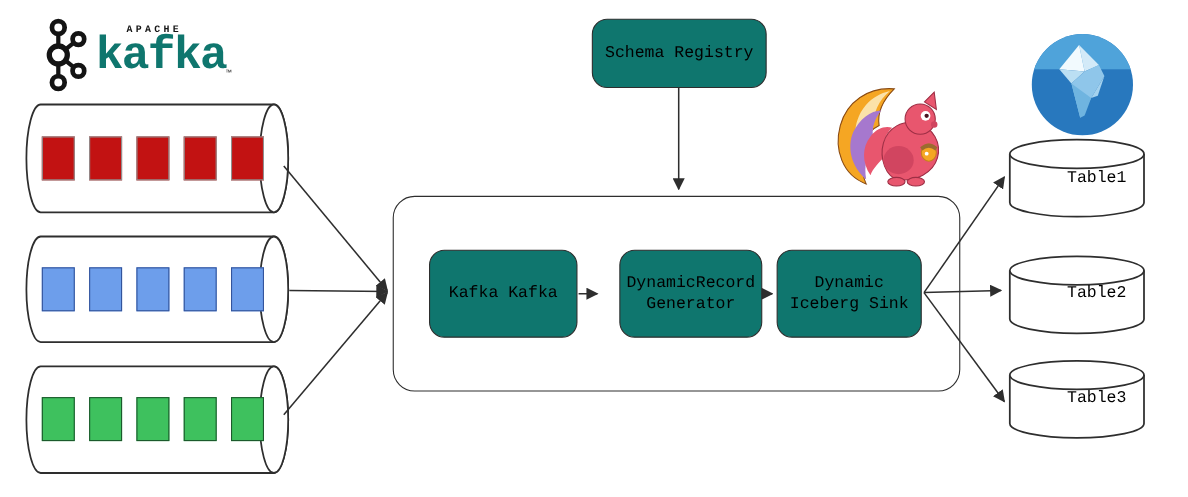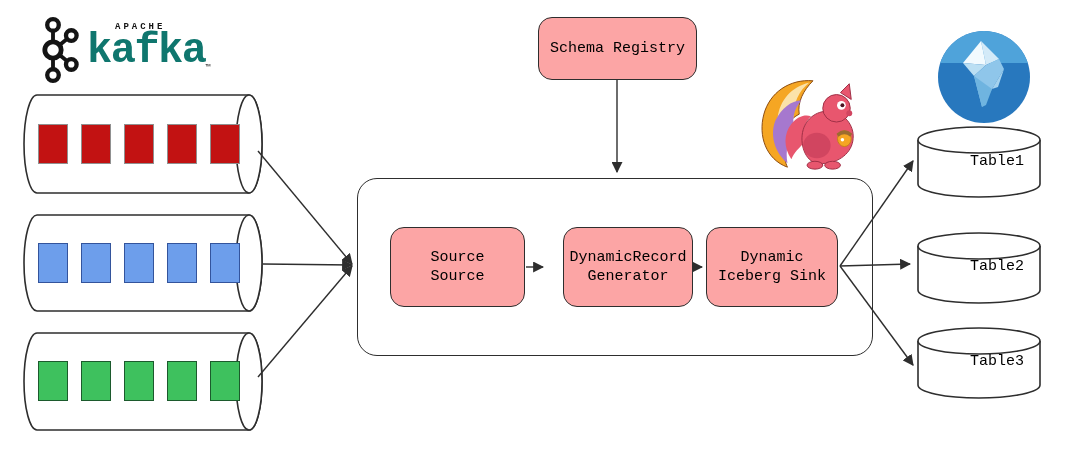--- a/index.html
+++ b/index.html
@@ -6,21 +6,21 @@
   .canvas {
     position:relative; width:1080px; height:452px; background:#ffffff;
     font-family:Liberation Mono, monospace; color:#000; overflow:hidden;padding-left:35px;
   }
   svg.layer { position:absolute; left:0; top:0; }
 
   
   .node {
     position:absolute; box-sizing:border-box;
     display:flex; align-items:center; justify-content:center; text-align:center;
-    border:1.6px solid #2e2e2e; border-radius:14px; background:#fca5a5;
+    border:1.6px solid #2e2e2e; border-radius:14px; background:#0f766e;
     font-size:15px; line-height:1.3; padding:0 10px;
   }
   .container-rect {
     position:absolute; box-sizing:border-box;
     border:1.6px solid #2e2e2e; border-radius:20px; background:transparent;
   }
 
   
   .squares { position:absolute; display:flex; gap:13px; }
   .sq { width:30px; height:40px; box-sizing:border-box; border:1.6px solid #555; }
@@ -129,21 +129,21 @@
       <div class="sq" style="background: rgb(62, 193, 94); border-color: rgb(28, 90, 45);"></div>
     </div>
 
   <div class="node" style="left:538px; top:17px; width:159px; height:63px;">
     <span>Schema Registry</span>
   </div>
 
   <div class="container-rect" style="left:357px; top:178px; width:516px; height:178px;"></div>
 
   <div class="node" style="left:390px; top:227px; width:135px; height:80px;">
-    <span>Source Source</span>
+    <span>Kafka Kafka</span>
   </div>
   <div class="node" style="left:563px; top:227px; width:130px; height:80px;">
     <span>DynamicRecord Generator</span>
   </div>
   <div class="node" style="left:706px; top:227px; width:132px; height:80px;justify-content:flex-end;">
     <span>Dynamic Iceberg Sink</span>
   </div>
 
   <svg class="logo-abs" style="left:758px; top:72px;" width="106" height="102" viewBox="0 0 108 102">
 

